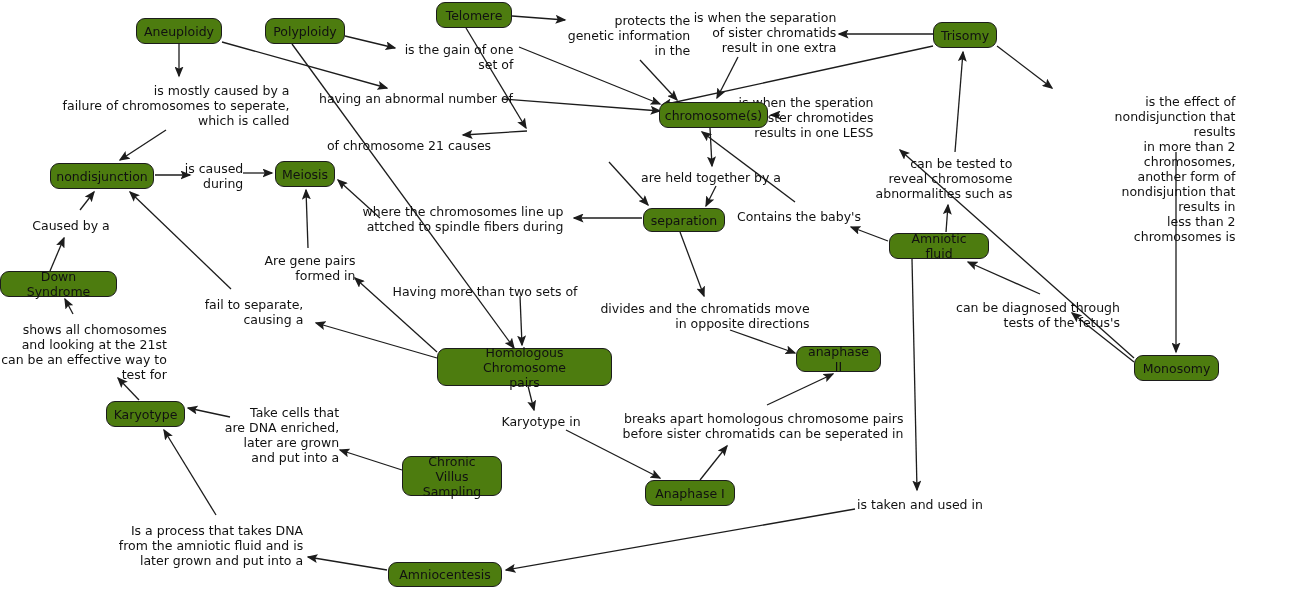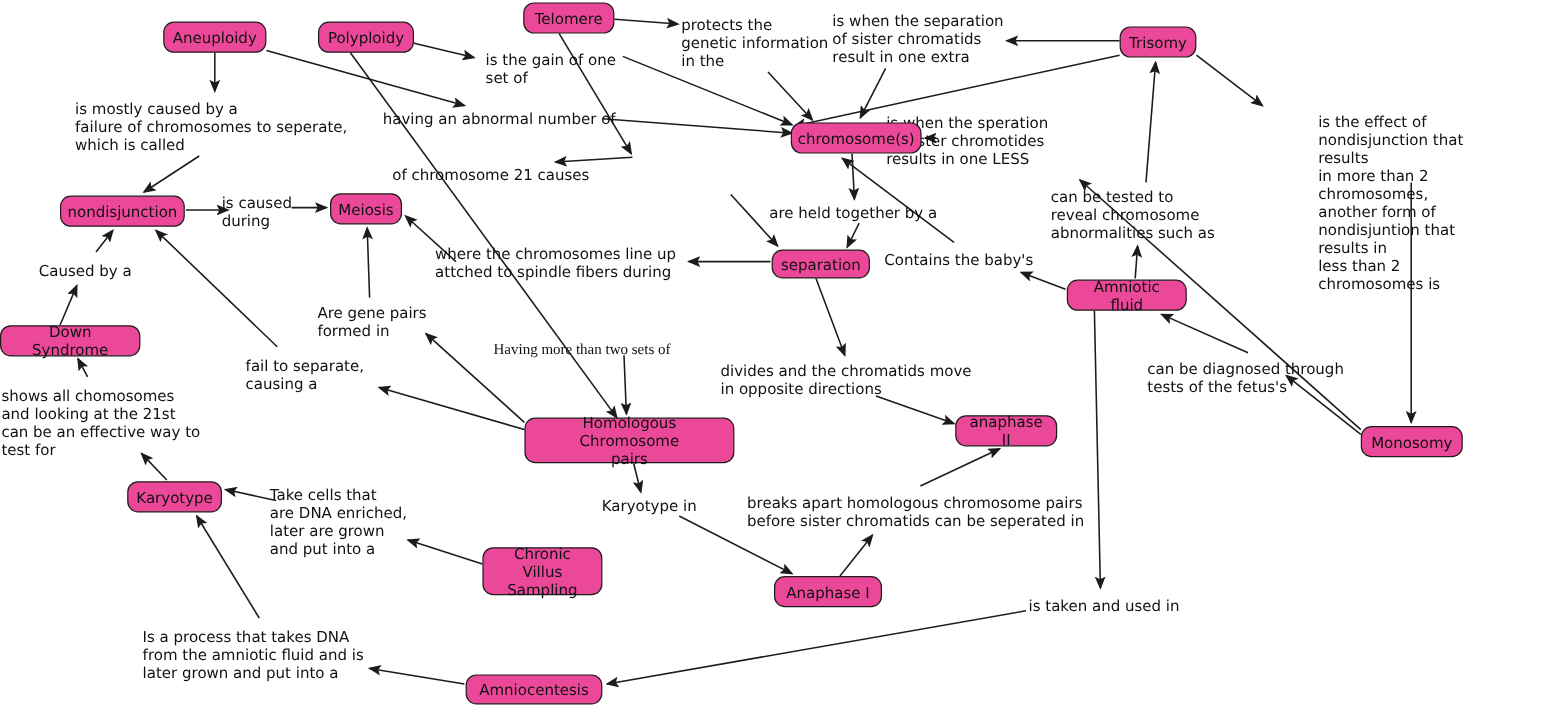--- a/index.html
+++ b/index.html
@@ -19,40 +19,40 @@
     position: absolute;
     left: 0;
     top: 0;
     width: 1304px;
     height: 589px;
     pointer-events: none;
   }
   .node {
     position: absolute;
     box-sizing: border-box;
-    background: #ec4899;
+    background: #4d7c0f;
     border: 1.4px solid #1c1c1c;
     border-radius: 9px;
     color: #111111;
     font-size: 12.5px;
     line-height: 15px;
     text-align: center;
     display: flex;
     align-items: center;
     justify-content: center;
     padding: 2px 7px;
     white-space: pre-line;
     z-index: 5;
   }
   .linklabel {
     position: absolute;
     color: #111111;
     font-size: 12.5px;
     line-height: 15px;
-    text-align: left;
+    text-align: right;
     white-space: pre-line;
     z-index: 4;
     transform: translateX(-50%);
   }
 </style>
 </head>
 <body>
 
 <div id="canvas">
   <svg id="edges" viewBox="0 0 1304 589">
@@ -217,21 +217,21 @@
 reveal chromosome
 abnormalities such as</div>
   <div class="linklabel" style="left:463px;top:204px;">where the chromosomes line up
 attched to spindle fibers during</div>
   <div class="linklabel" style="left:799px;top:209px;">Contains the baby's</div>
   <div class="linklabel" style="left:71px;top:218px;">Caused by a</div>
   <div class="linklabel" style="left:310px;top:253px;">Are gene pairs
 formed in</div>
   <div class="linklabel" style="left:254px;top:297px;">fail to separate,
 causing a</div>
-  <div class="linklabel" style="left:485px;top:284px;font-family:Liberation Serif, serif;">Having more than two sets of</div>
+  <div class="linklabel" style="left:485px;top:284px;">Having more than two sets of</div>
   <div class="linklabel" style="left:705px;top:301px;">divides and the chromatids move
 in opposite directions</div>
   <div class="linklabel" style="left:84px;top:322px;">shows all chomosomes
 and looking at the 21st
 can be an effective way to
 test for</div>
   <div class="linklabel" style="left:1038px;top:300px;">can be diagnosed through
 tests of the fetus's</div>
   <div class="linklabel" style="left:282px;top:405px;">Take cells that
 are DNA enriched,

